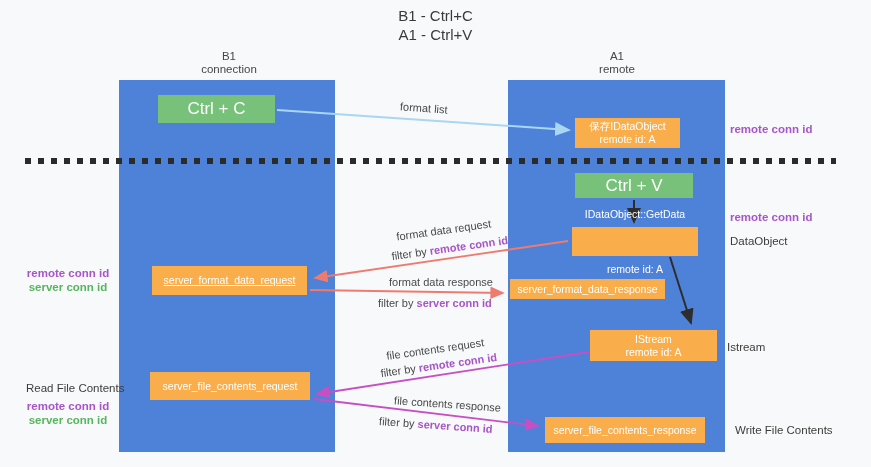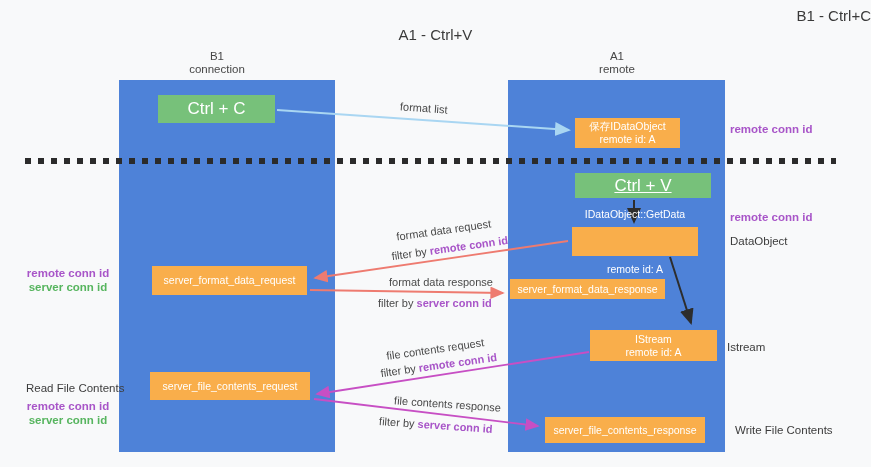--- a/index.html
+++ b/index.html
@@ -4,44 +4,44 @@
 <style>
   * { margin:0; padding:0; box-sizing:border-box; }
   html,body { background:#eef0f2; }
   #stage {
     position:relative; width:871px; height:467px;
     background:#f8f9fa; overflow:hidden;
     font-family:"Liberation Sans", sans-serif;
     color:#3f3f3f;
   }
   .title { position:absolute; left:0; right:0; text-align:center; font-size:15px; color:#3a3a3a; }
-  #title1 { top:7px;text-align:right; }
+  #title1 { top:7px; }
   #title2 { top:26px; }
 
   .lifeline-hdr { position:absolute; text-align:center; font-size:11.5px; color:#474747; line-height:13px; width:120px; }
-  #hdr-b1 { left:157px; top:50px; }
+  #hdr-b1 { left:169px; top:50px; }
   #hdr-a1 { left:557px; top:50px; }
 
   .lifeline { position:absolute; top:80px; height:372px; background:#4e82d8; }
   #lifeline-b1 { left:119px; width:216px; }
   #lifeline-a1 { left:508px; width:217px; }
 
   svg#arrows { position:absolute; left:0; top:0; pointer-events:none; }
 
   .node { position:absolute; display:flex; flex-direction:column; align-items:center; justify-content:center;
           color:#ffffff; text-align:center; }
   .node.green  { background:#77c17a; font-size:17px; }
   .node.orange { background:#f9ae4b; font-size:10.5px; line-height:13px; }
 
   #node-ctrl-c { left:158px; top:95px;  width:117px; height:28px; }
-  #node-ctrl-v { left:575px; top:173px; width:136px; height:25px;text-decoration:underline; }
+  #node-ctrl-v { left:575px; top:173px; width:118px; height:25px; }
   #node-save-dataobject { left:575px; top:118px; width:105px; height:30px; }
   #node-getdata { left:572px; top:227px; width:126px; height:29px;gap:42px; }
   #node-istream { left:590px; top:330px; width:127px; height:31px; }
-  #node-format-request  { left:152px; top:266px; width:155px; height:29px; }
+  #node-format-request  { left:152px; top:266px; width:155px; height:29px;text-decoration:underline; }
   #node-format-response { left:510px; top:279px; width:155px; height:20px; }
   #node-file-request    { left:150px; top:372px; width:160px; height:28px; }
   #node-file-response   { left:545px; top:417px; width:160px; height:26px; }
 
   .edge-label { position:absolute; font-size:11px; color:#4a4a4a; white-space:nowrap; }
   .purple { color:#a855c8; font-weight:bold; }
   .greent { color:#57b55f; font-weight:bold; }
 
   #lbl-format-list { left:400px; top:102px; transform:rotate(4deg); }
   #lbl-fdr  { left:396px; top:224px; transform:rotate(-8deg); }

